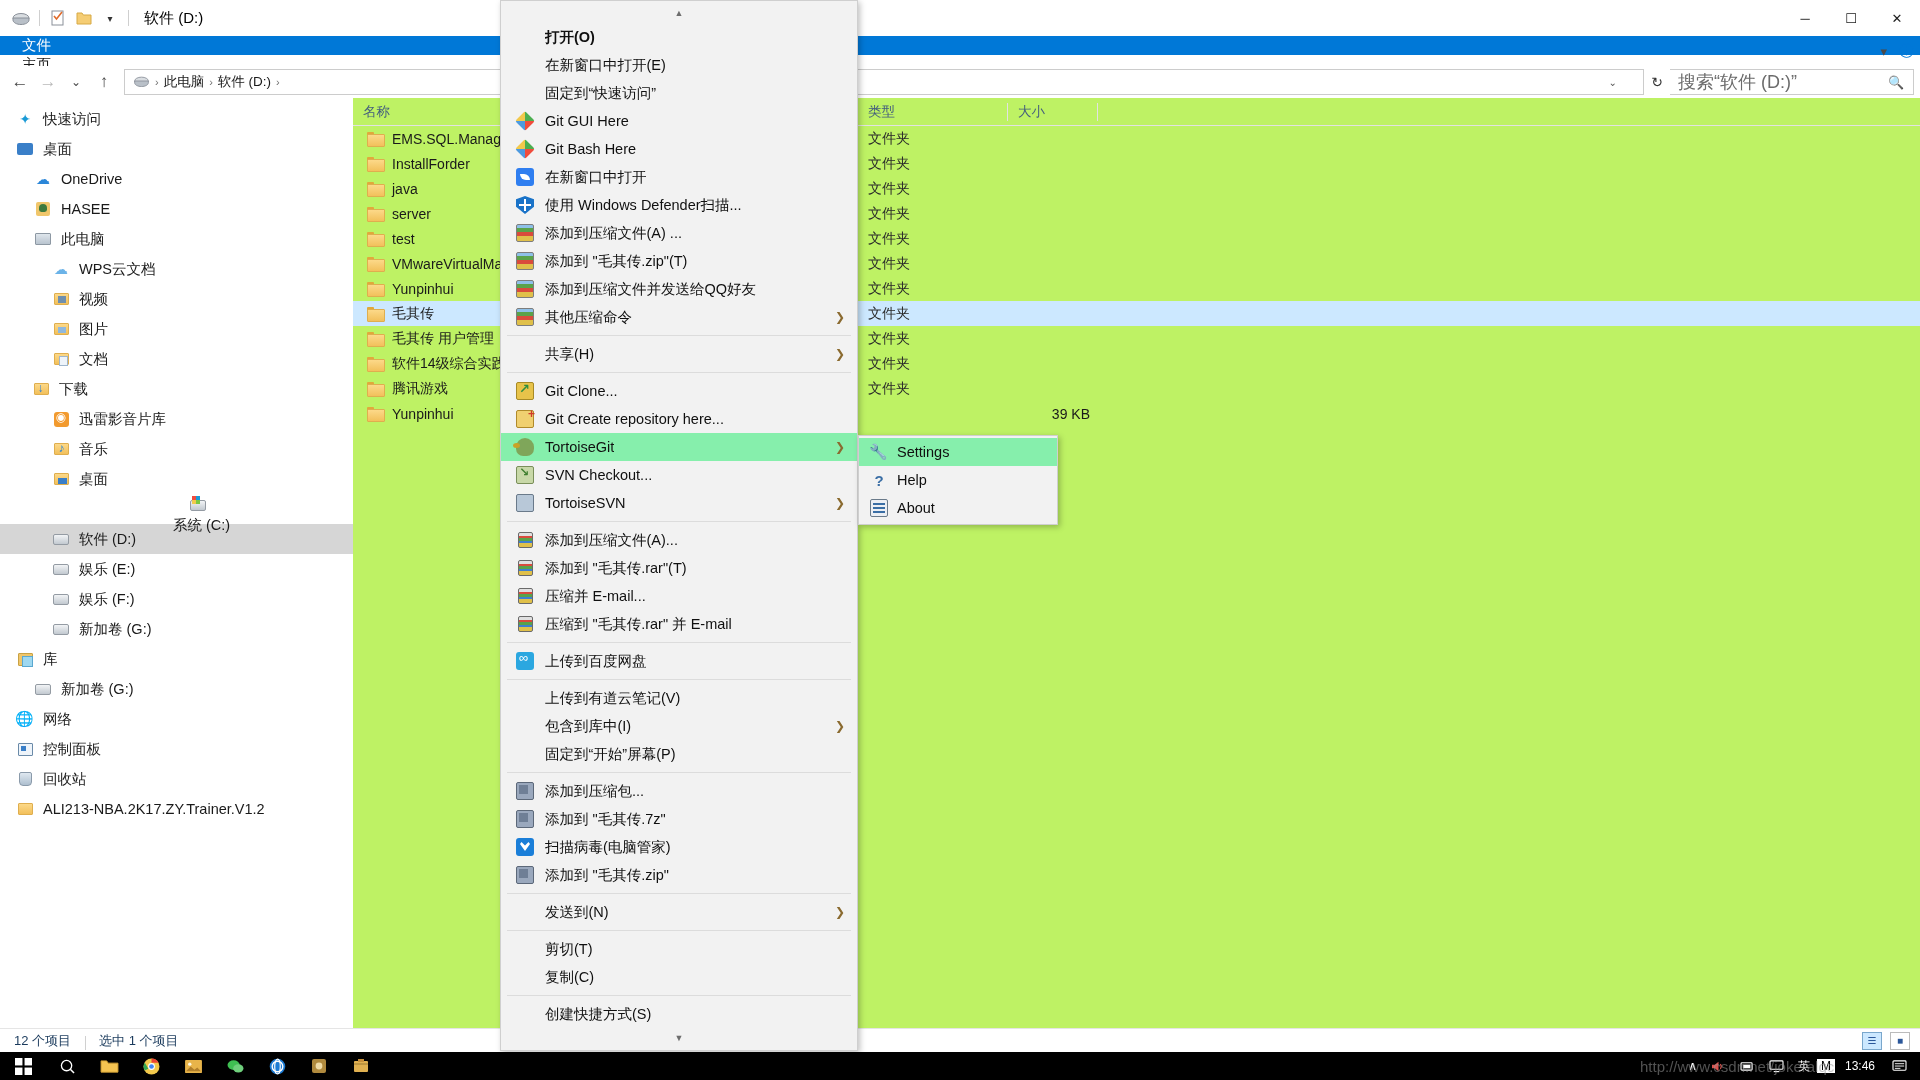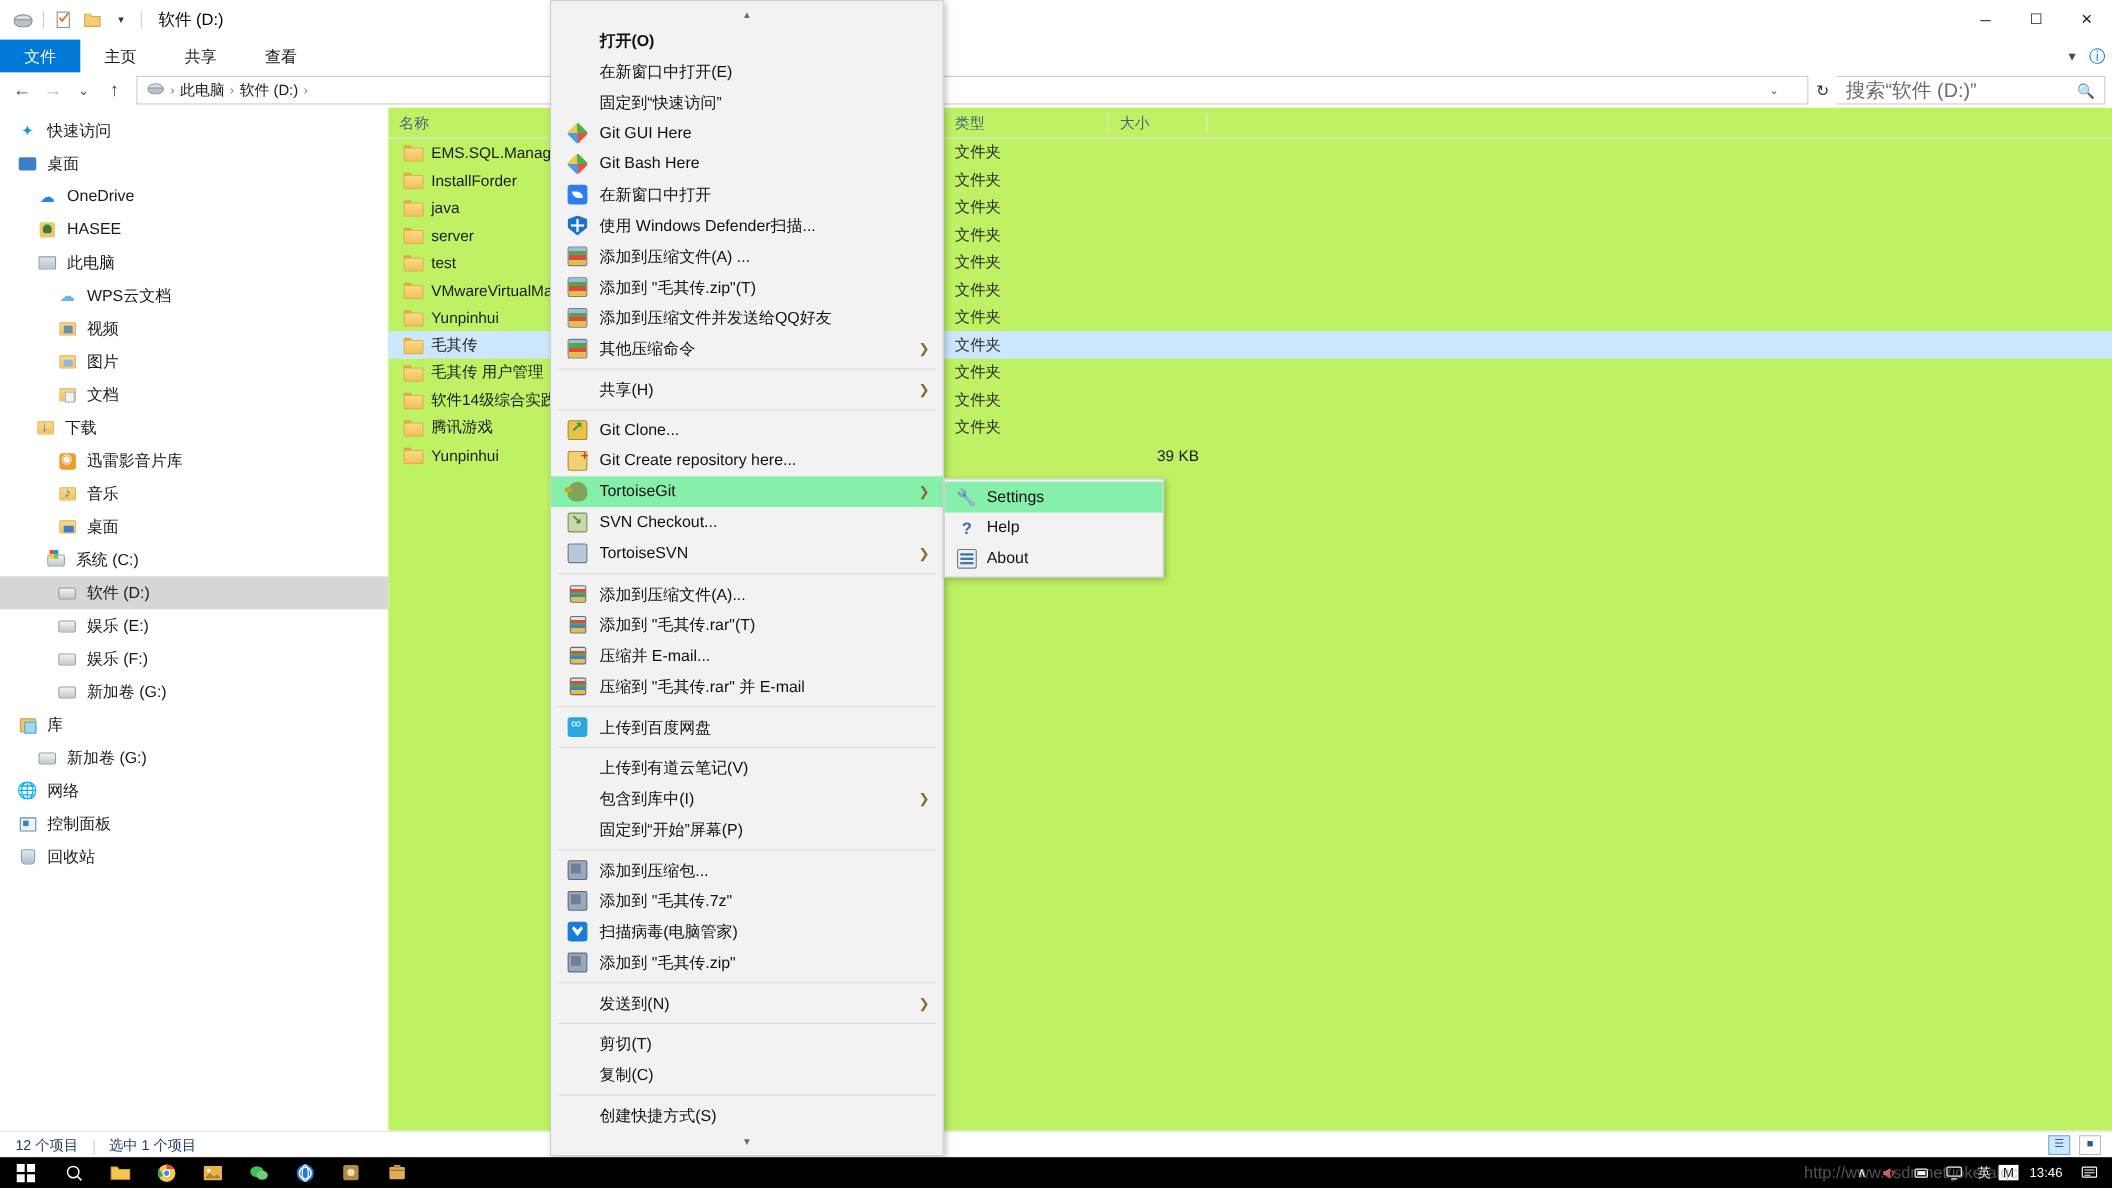--- a/index.html
+++ b/index.html
@@ -19,21 +19,21 @@
   .qat .ic { width: 26px; height: 26px; display: flex; align-items: center; justify-content: center; }
   .sep-v { width: 1px; height: 16px; background: #cfcfcf; margin: 0 5px; }
   .win-title { font-size: 15px; color: #000; margin-left: 10px; }
   .caption-btns { position: absolute; right: 0; top: 0; display: flex; height: 36px; }
   .cap-btn { width: 46px; height: 36px; display: flex; align-items: center; justify-content: center;
              font-size: 13px; color: #202020; }
 
   
   .ribbon {
     position: absolute; left: 0; top: 36px; width: 1920px; height: 30px;
-    background: #ffffff; display: flex; align-items: stretch;
+    background: #ffffff; display: flex; align-items: stretch; flex-direction: column;
   }
   .tab { padding: 0 22px; display: flex; align-items: center; font-size: 14.5px; color: #1a1a1a; }
   .tab.active { background: #0078d7; color: #ffffff; }
   .ribbon-right { position: absolute; right: 6px; top: 0; height: 30px; display: flex; align-items: center; gap: 12px; }
   .ribbon-right .ic { font-size: 13px; color: #4a4a4a; }
   .ribbon-right .helpic { color: #0078d7; font-size: 15px; }
 
   
   .addrbar {
     position: absolute; left: 0; top: 66px; width: 1920px; height: 32px;
@@ -343,21 +343,21 @@
             <span class="nic-fold mus"></span>
           </span>
           <span>音乐</span>
         </div>
         <div class="navrow" style="padding-left: 50px;">
           <span class="nic">
             <span class="nic-fold desk"></span>
           </span>
           <span>桌面</span>
         </div>
-        <div class="navrow" style="padding-left: 40px;">
+        <div class="navrow" style="padding-left: 50px; flex-direction: column;">
           <span class="nic">
             <span class="nic-drive sys"></span>
           </span>
           <span>系统 (C:)</span>
         </div>
         <div class="navrow sel" style="padding-left: 50px;">
           <span class="nic">
             <span class="nic-drive"></span>
           </span>
           <span>软件 (D:)</span>
@@ -402,20 +402,26 @@
           <span class="nic">
             <span class="nic-cp"></span>
           </span>
           <span>控制面板</span>
         </div>
         <div class="navrow" style="padding-left: 14px;">
           <span class="nic">
             <span class="nic-bin"></span>
           </span>
           <span>回收站</span>
+        </div>
+        <div class="navrow" style="padding-left: 14px;">
+          <span class="nic">
+            <span class="nic-fold"></span>
+          </span>
+          <span>ALI213-NBA.2K17.ZY.Trainer.V1.2</span>
         </div>
       </div>
     <div class="listpane">
       <div class="colhdr">
         <div class="c c-name">名称</div>
         <div class="c c-date"></div>
         <div class="c c-type">类型</div>
         <div class="c c-size">大小</div>
       </div>
       <div id="filerows">

